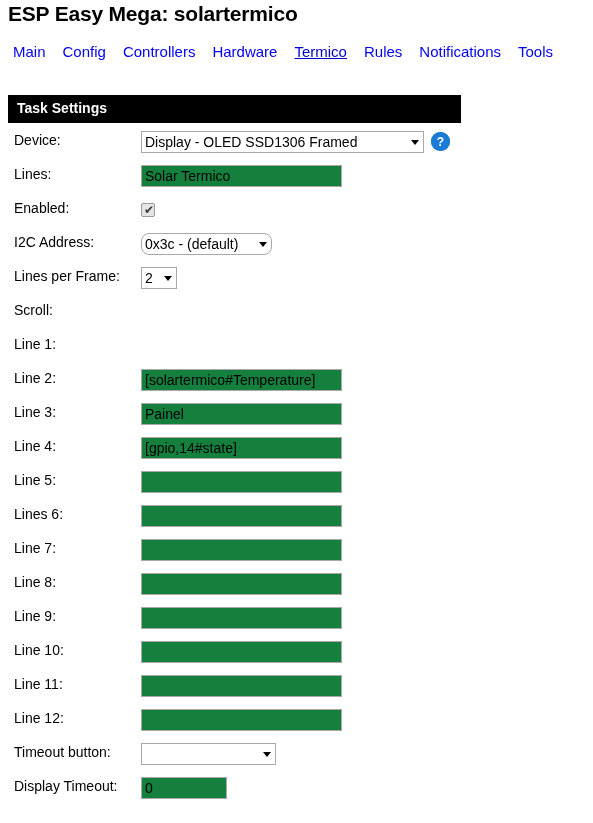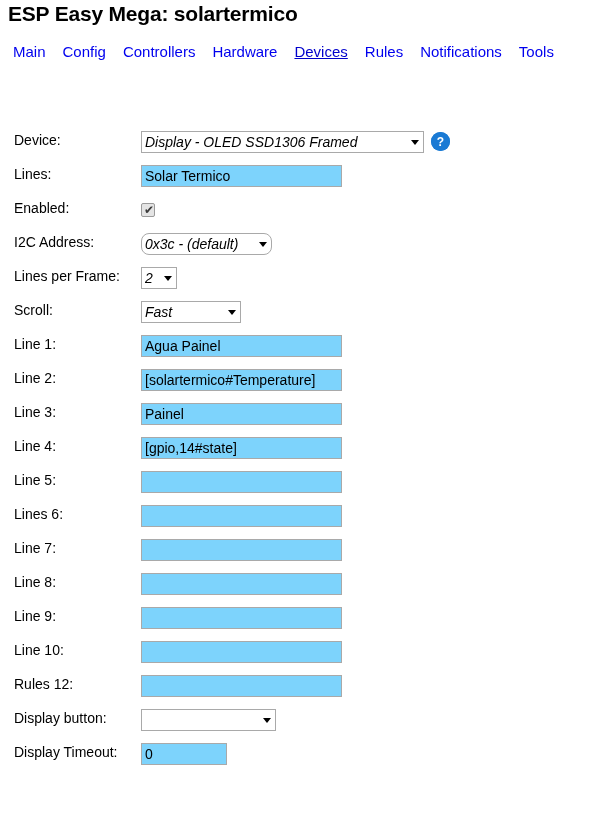--- a/index.html
+++ b/index.html
@@ -94,21 +94,21 @@
   }
 
   
   input.txt {
     box-sizing: border-box;
     height: 22px;
     padding: 1px 2px 1px 3px;
     font-family: "Liberation Sans", sans-serif;
     font-size: 14px;
     color: #000;
-    background: #7dd3fc;
+    background: #15803d;
     border: 1px solid #a9a9a9;
     border-radius: 0;
     outline: none;
   }
   input.txt.wide  { width: 201px; }
   input.txt.small { width: 86px; }
 
   
   select.sel {
     box-sizing: border-box;
@@ -117,21 +117,20 @@
     font-size: 14px;
     color: #000;
     background: #ffffff;
     border: 1px solid #a9a9a9;
     border-radius: 0;
     padding: 0 18px 0 3px;
     outline: none;
     -webkit-appearance: none;
     -moz-appearance: none;
     appearance: none;
-    font-style: italic;
   }
   .selwrap { position: relative; display: inline-block; }
   .selwrap .arrow {
     position: absolute;
     right: 5px;
     top: 50%;
     margin-top: -2px;
     width: 0; height: 0;
     border-left: 4px solid transparent;
     border-right: 4px solid transparent;
@@ -185,26 +184,29 @@
 
 <div class="page">
 
   <div class="site-title">ESP Easy Mega: solartermico</div>
 
   <div class="navbar">
     <a class="navlink" href="#">Main</a>
     <a class="navlink" href="#">Config</a>
     <a class="navlink" href="#">Controllers</a>
     <a class="navlink" href="#">Hardware</a>
-    <a class="navlink active" href="#">Devices</a>
+    <a class="navlink active" href="#">Termico</a>
     <a class="navlink" href="#">Rules</a>
     <a class="navlink" href="#">Notifications</a>
     <a class="navlink" href="#">Tools</a>
   </div>
 
+  <div class="section-bar">
+    <span class="section-bar-label">Task Settings</span>
+  </div>
 
   <div class="form">
 
     <div class="row">
       <span class="label">Device:</span>
       <span class="ctl selwrap">
         <select class="sel device-sel">
           <option>Display - OLED SSD1306 Framed</option>
         </select>
         <span class="arrow"></span>
@@ -249,33 +251,24 @@
       <span class="ctl selwrap">
         <select class="sel lpf-sel">
           <option>2</option>
         </select>
         <span class="arrow"></span>
       </span>
     </div>
 
     <div class="row">
       <span class="label">Scroll:</span>
-      <span class="ctl selwrap">
-        <select class="sel scroll-sel">
-          <option>Fast</option>
-        </select>
-        <span class="arrow"></span>
-      </span>
     </div>
 
     <div class="row">
       <span class="label">Line 1:</span>
-      <span class="ctl">
-        <input class="txt wide" type="text" value="Agua Painel" style="">
-      </span>
     </div>
     <div class="row">
       <span class="label">Line 2:</span>
       <span class="ctl">
         <input class="txt wide" type="text" value="[solartermico#Temperature]" style="">
       </span>
     </div>
     <div class="row">
       <span class="label">Line 3:</span>
       <span class="ctl">
@@ -318,28 +311,34 @@
         <input class="txt wide" type="text" value="" style="">
       </span>
     </div>
     <div class="row">
       <span class="label">Line 10:</span>
       <span class="ctl">
         <input class="txt wide" type="text" value="" style="">
       </span>
     </div>
     <div class="row">
-      <span class="label">Rules 12:</span>
-      <span class="ctl">
-        <input class="txt wide" type="text" value="" style="">
-      </span>
-    </div>
-
-    <div class="row">
-      <span class="label">Display button:</span>
+      <span class="label">Line 11:</span>
+      <span class="ctl">
+        <input class="txt wide" type="text" value="" style="">
+      </span>
+    </div>
+    <div class="row">
+      <span class="label">Line 12:</span>
+      <span class="ctl">
+        <input class="txt wide" type="text" value="" style="">
+      </span>
+    </div>
+
+    <div class="row">
+      <span class="label">Timeout button:</span>
       <span class="ctl selwrap">
         <select class="sel dispbtn-sel">
           <option></option>
         </select>
         <span class="arrow"></span>
       </span>
     </div>
 
     <div class="row">
       <span class="label">Display Timeout:</span>

